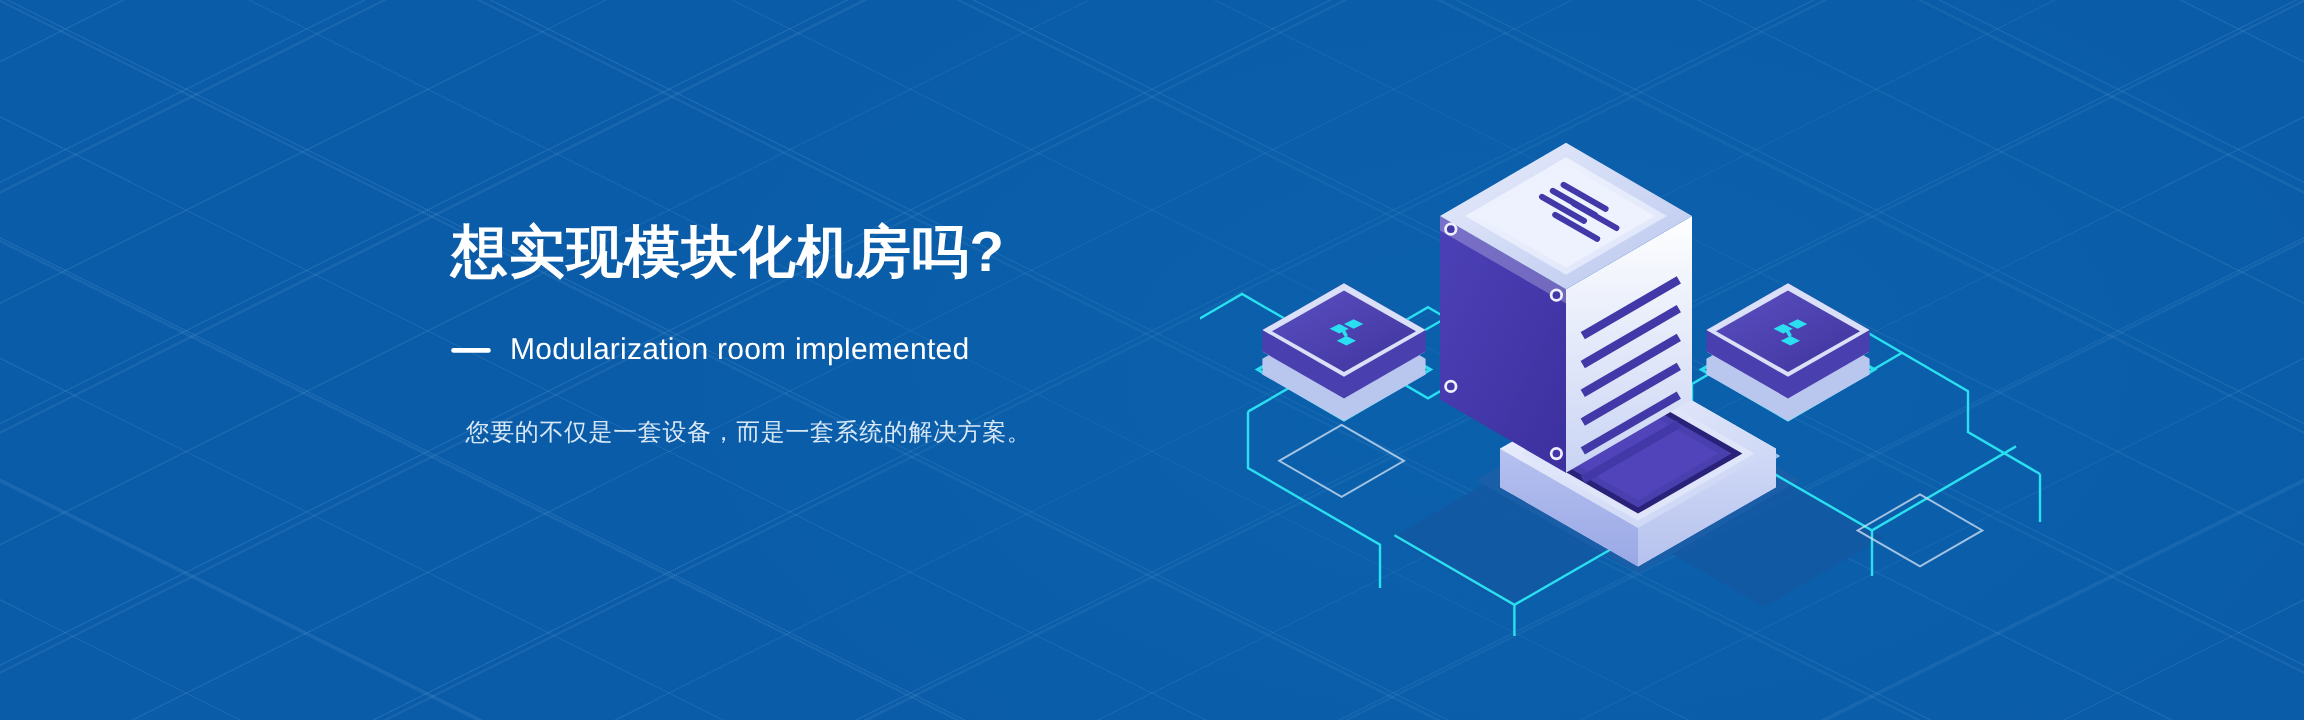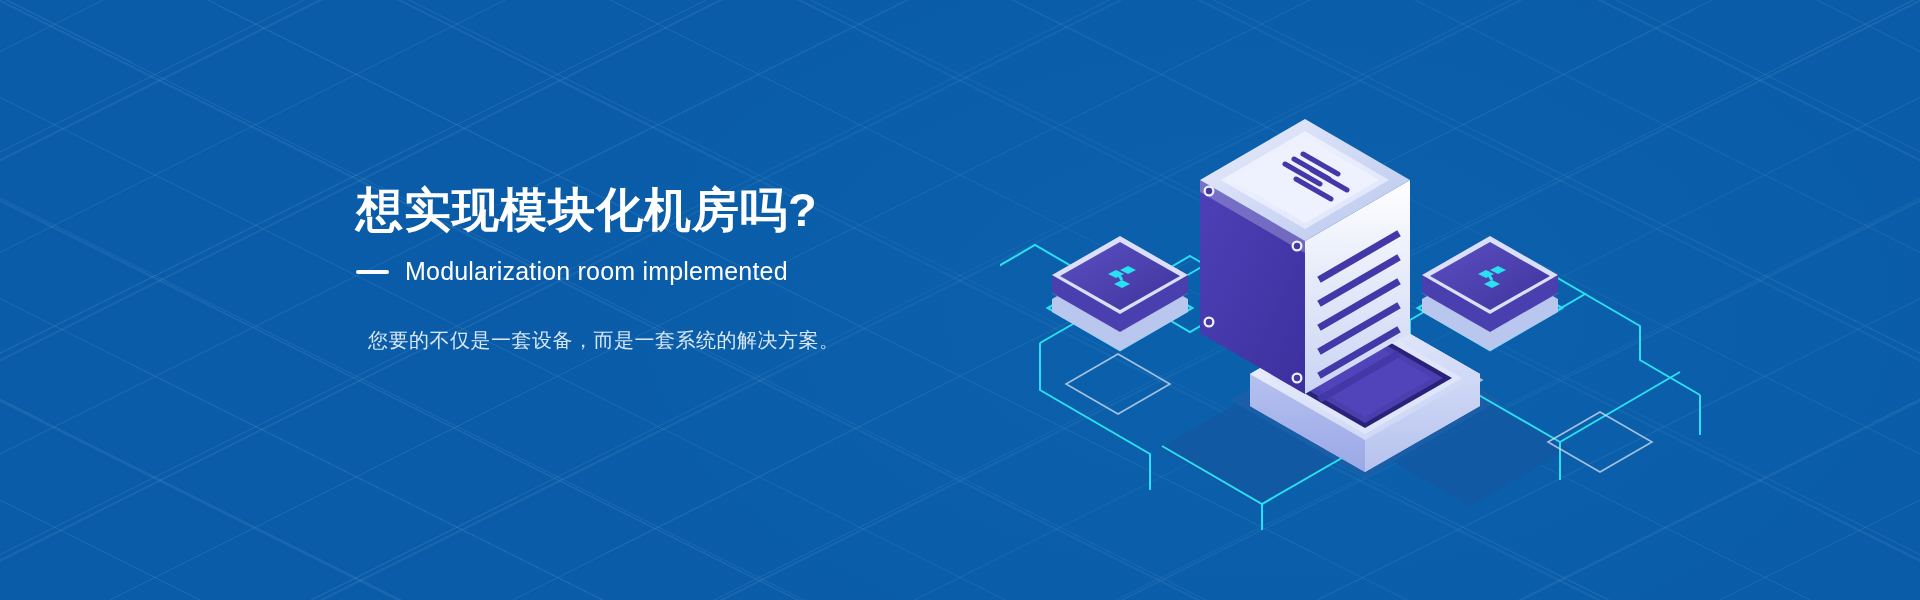--- a/index.html
+++ b/index.html
@@ -38,34 +38,34 @@
   }
   .bg-vignette{
     position:absolute;inset:0;
     background:radial-gradient(ellipse 1100px 620px at 66% 52%,
       rgba(12,100,176,0.55) 0%, rgba(10,92,168,0.0) 70%);
     pointer-events:none;
   }
 
   
   .copy{
-    position:absolute;left:356px;top:182px;width:720px;
+    position:absolute;left:376px;top:182px;width:720px;
   }
   .headline{
     margin:0;
     font-size:47px;
     line-height:1.18;
     font-weight:700;
     color:#ffffff;
     letter-spacing:1px;
     white-space:nowrap;
   }
   .sub-row{
     display:flex;align-items:center;
-    margin-top:20px;
+    margin-top:40px;
   }
   .sub-dash{
     width:33px;height:4px;background:#ffffff;border-radius:2px;
     flex:0 0 auto;margin-right:16px;
   }
   .sub-en{
     font-size:25px;color:#ffffff;font-weight:400;letter-spacing:0.2px;
     white-space:nowrap;
   }
   .desc{

